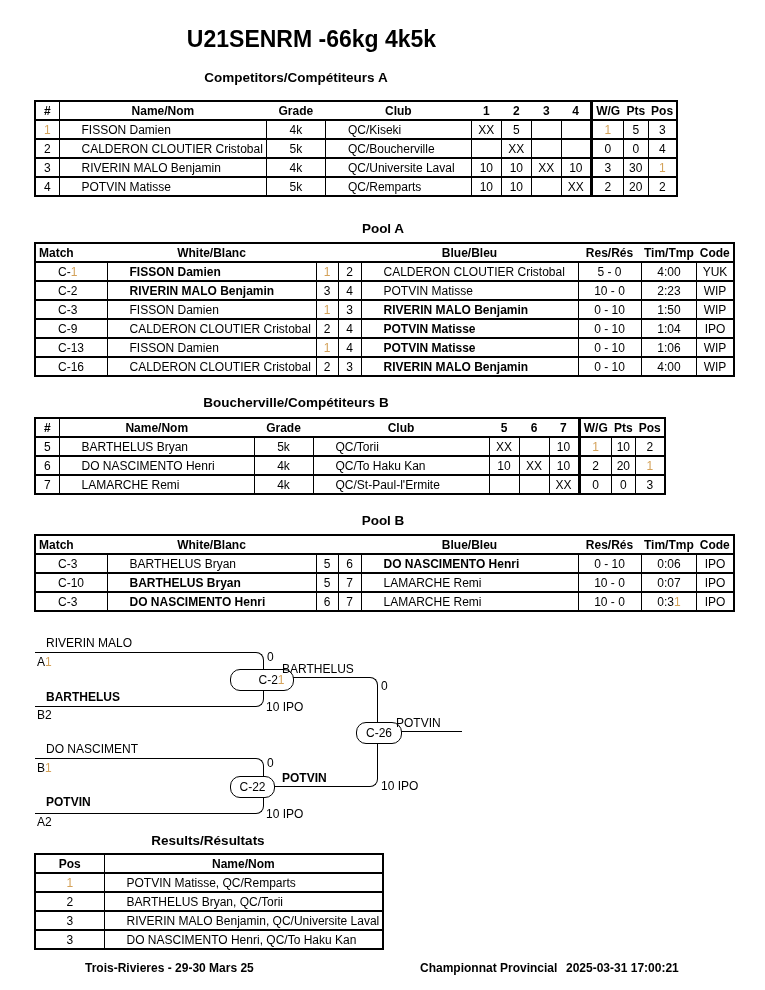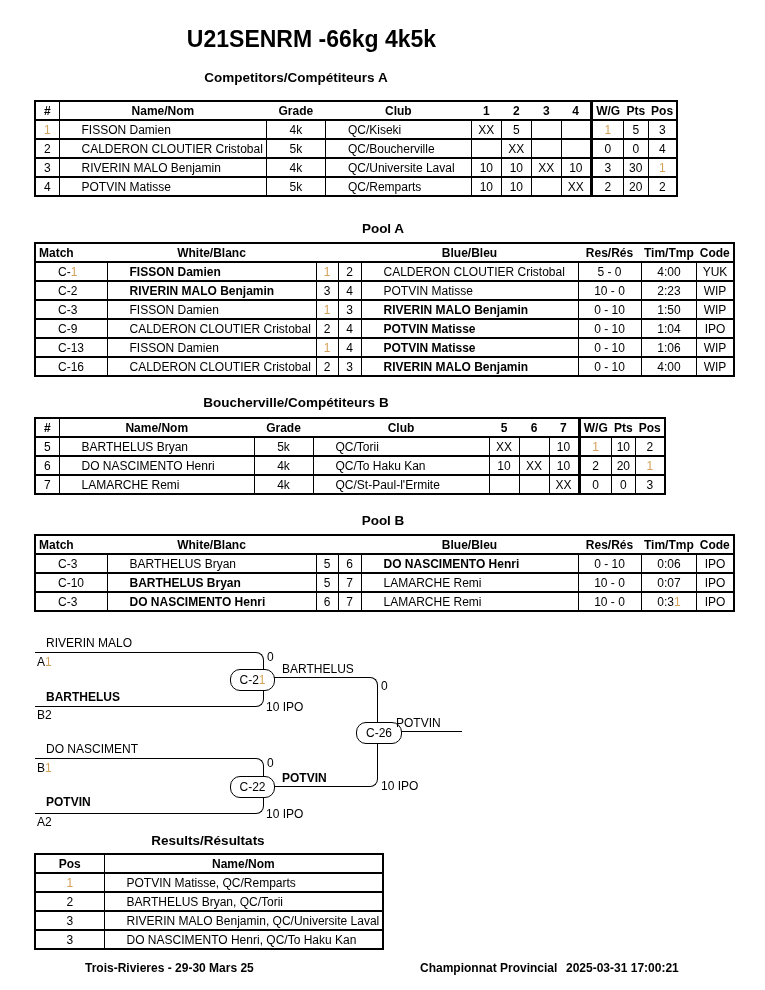--- a/index.html
+++ b/index.html
@@ -336,21 +336,21 @@
 <div class="conn ct" style="left:35px;top:652px;width:228px;height:27px;"></div>
 <div class="bk" style="left:37px;top:655px;">A<span class="tan">1</span></div>
 <div class="bk" style="left:267px;top:650px;">0</div>
 <div class="bk b" style="left:46px;top:690px;">BARTHELUS</div>
 <div class="conn cb" style="left:35px;top:679px;width:228px;height:27px;"></div>
 <div class="bk" style="left:37px;top:708px;">B2</div>
 <div class="bk" style="left:266px;top:700px;">10 IPO</div>
 
 <div class="conn ct" style="left:273px;top:677px;width:104px;height:55px;"></div>
 <div class="conn cb" style="left:273px;top:732px;width:104px;height:54px;"></div>
-<div class="pill" style="left:230px;top:669px;">C-2<span class="tan">1</span></div>
+<div class="pill" style="left:230px;top:669px;padding-left:19px;">C-2<span class="tan">1</span></div>
 <div class="bk" style="left:282px;top:662px;">BARTHELUS</div>
 <div class="bk" style="left:381px;top:679px;">0</div>
 <div class="bk b" style="left:282px;top:771px;">POTVIN</div>
 <div class="bk" style="left:381px;top:779px;">10 IPO</div>
 
 <div class="conn hline" style="left:400px;top:731px;width:62px;"></div>
 <div class="pill" style="left:356px;top:722px;width:44px;">C-26</div>
 <div class="bk" style="left:396px;top:716px;">POTVIN</div>
 
 <div class="bk" style="left:46px;top:742px;">DO NASCIMENT</div>

